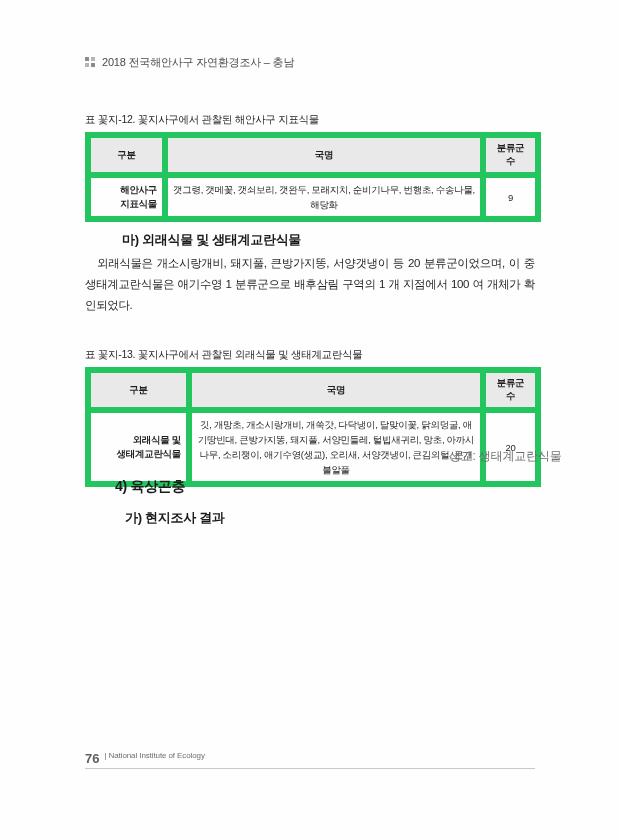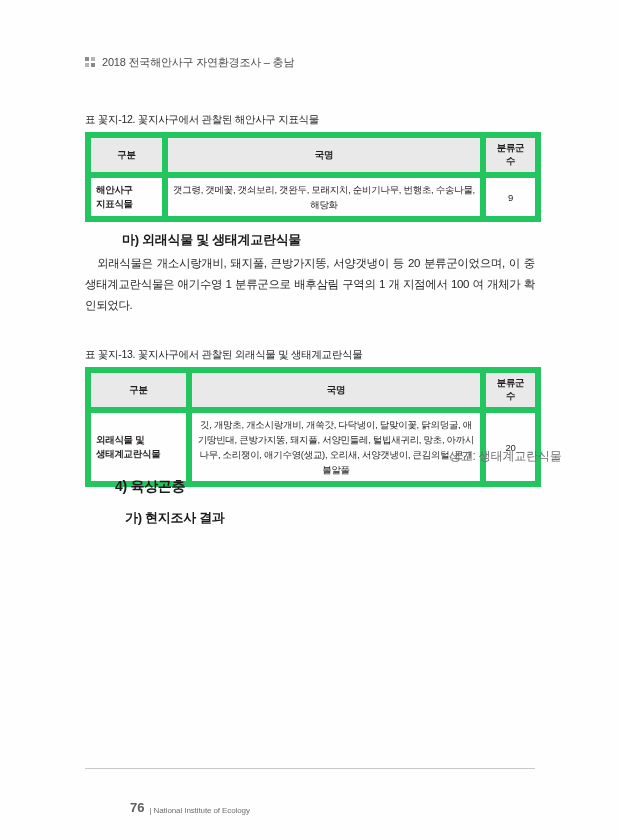--- a/index.html
+++ b/index.html
@@ -105,21 +105,21 @@
     vertical-align: middle;
     letter-spacing: -0.3px;
   }
   table.doc-table th {
     background: #e9e9e9;
     font-weight: bold;
     text-align: center;
     height: 18px;
   }
   td.c-label {
-    text-align: left;
+    text-align: right;
     font-weight: bold;
     line-height: 14px;
   }
   td.c-names {
     text-align: center;
     line-height: 15px;
   }
   td.c-count {
     text-align: center;
   }
@@ -129,25 +129,24 @@
     position: absolute;
     left: 85px;
     top: 768px;
     width: 450px;
     height: 1px;
     background: #c9c9c9;
   }
   .footer {
     position: absolute;
     left: 85px;
-    top: 800px;
+    top: 751px;
     display: flex;
-    align-items: flex-end;
+    align-items: flex-start;
     gap: 5px;
-    margin-left: 45px;
   }
   .footer-page {
     font-size: 13px;
     color: #5f5f5f;
     font-weight: bold;
   }
   .footer-text {
     font-size: 8px;
     color: #6f6f6f;
     letter-spacing: -0.1px;

